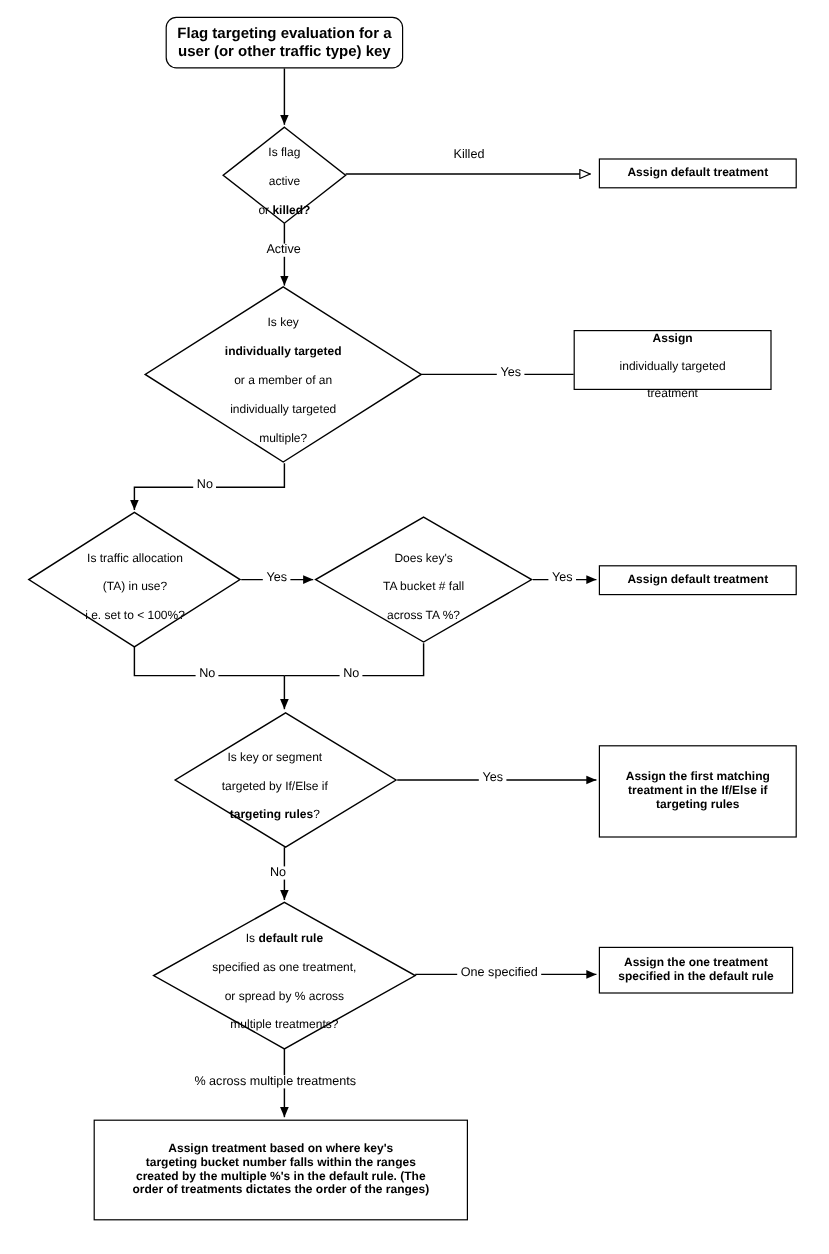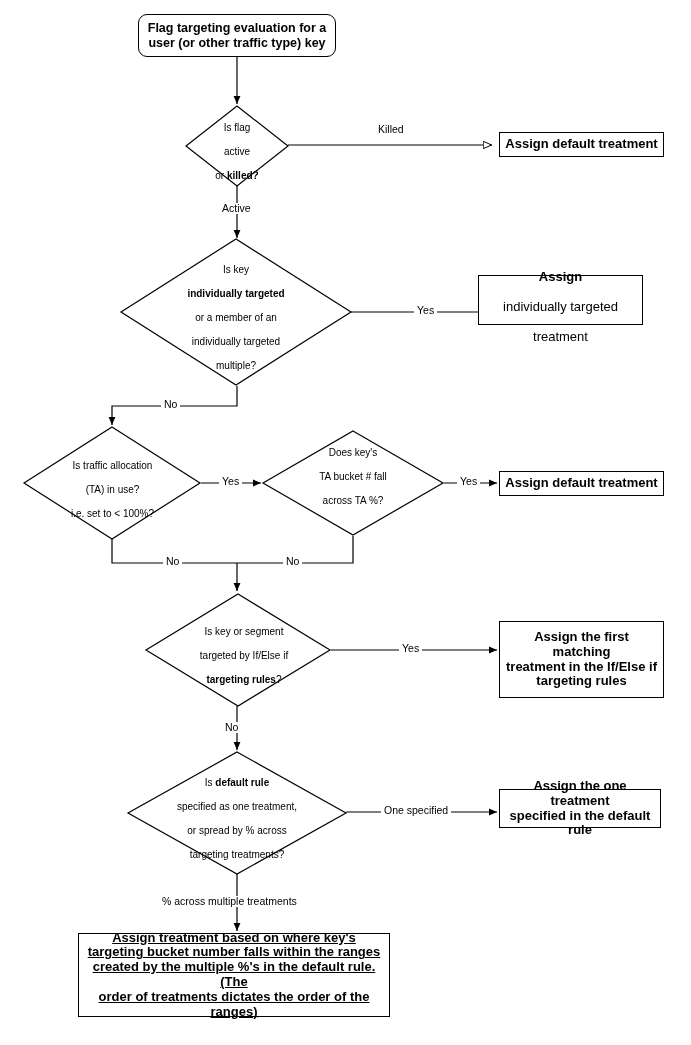--- a/index.html
+++ b/index.html
@@ -48,21 +48,21 @@
     background: #ffffff;
     font-size: 12.5px;
     font-weight: bold;
     padding: 2px 0;
   }
 
   
   .process {
     border: 1px solid #000000;
     background: #ffffff;
-    font-size: 13px;
+    font-size: 10px;
     padding: 2px 5px;
   }
   .process.bold { font-weight: bold; }
 
   
   .decision {
     background: transparent;
     border: 0;
     font-size: 10px;
   }
@@ -174,61 +174,61 @@
   </div>
 
   <div class="node decision" style="left:25px; top:461px; width:175px; height:46px;">
     <span class="txt">
       <span>Is traffic allocation</span><br>
       <span>(TA) in use?</span><br>
       <span>i.e. set to &lt; 100%?</span>
     </span>
   </div>
 
-  <div class="node decision" style="left:278px; top:461px; width:150px; height:46px;align-items:flex-end;">
+  <div class="node decision" style="left:278px; top:461px; width:150px; height:46px;">
     <span class="txt">
       <span>Does key's</span><br>
       <span>TA bucket # fall</span><br>
       <span>across TA %?</span>
     </span>
   </div>
 
   <div class="node process bold" style="left:499px; top:471px; width:165px; height:25px;">
     <span class="txt">Assign default treatment</span>
   </div>
 
-  <div class="node decision" style="left:159px; top:627px; width:170px; height:46px;align-items:center;">
+  <div class="node decision" style="left:144px; top:627px; width:170px; height:46px;align-items:center;">
     <span class="txt">
       <span>Is key or segment</span><br>
       <span>targeted by If/Else if</span><br>
       <span class="b">targeting rules</span><span class="n">?</span>
     </span>
   </div>
 
   <div class="node process bold" style="left:499px; top:621px; width:165px; height:77px;">
     <span class="txt">Assign the first matching
 treatment in the If/Else if
 targeting rules</span>
   </div>
 
   <div class="node decision" style="left:130px; top:782px; width:214px; height:62px;">
     <span class="txt">
       <span class="n">Is </span><span class="b">default rule</span><br>
       <span>specified as one treatment,</span><br>
       <span>or spread by % across</span><br>
-      <span>targeting treatments?</span>
+      <span>multiple treatments?</span>
     </span>
   </div>
 
   <div class="node process bold" style="left:499px; top:789px; width:162px; height:39px;">
     <span class="txt">Assign the one treatment
 specified in the default rule</span>
   </div>
 
-  <div class="node process bold" style="left:78px; top:933px; width:312px; height:84px;text-decoration:underline;">
+  <div class="node process bold" style="left:78px; top:933px; width:312px; height:84px;">
     <span class="txt">Assign treatment based on where key's
 targeting bucket number falls within the ranges
 created by the multiple %'s in the default rule. (The
 order of treatments dictates the order of the ranges)</span>
   </div>
 
   <div class="elabel" style="left:375px; top:124px;">Killed</div>
 
   <div class="elabel" style="left:219px; top:203px;">Active</div>
 

